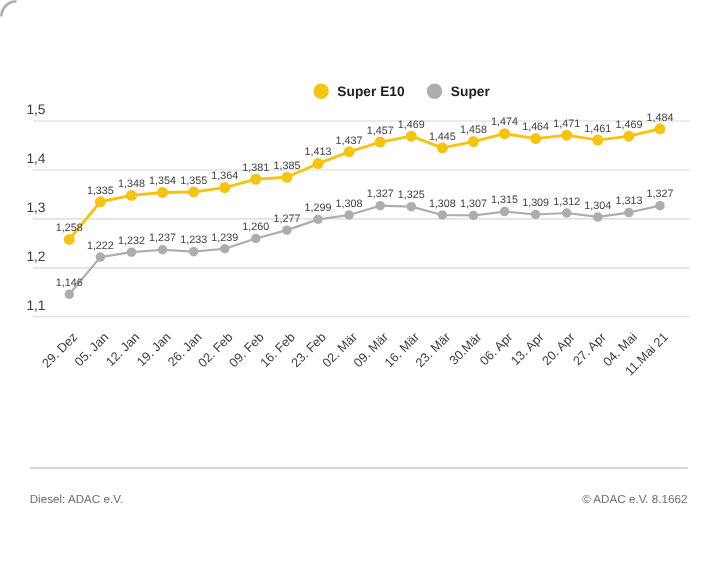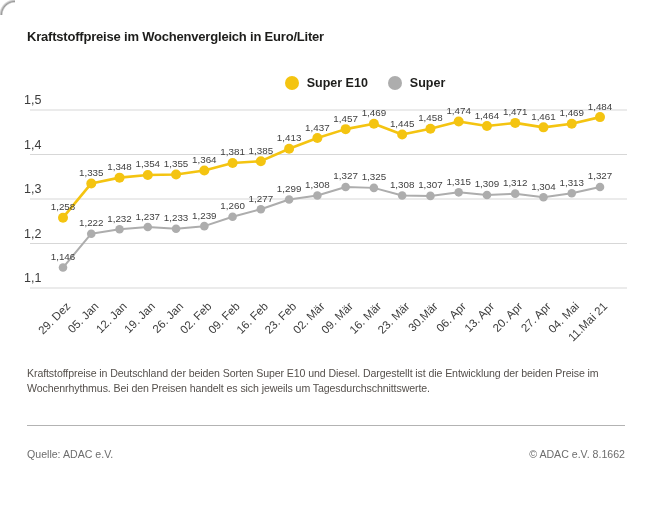--- a/index.html
+++ b/index.html
@@ -33,21 +33,20 @@
     position:absolute;left:27px;top:448px;width:598px;display:flex;
     justify-content:space-between;font-size:10.6px;color:#6d6d6d;
   }
 </style>
 </head>
 <body>
 
 <div class="stage">
   <div class="corner-tl"></div>
 
-  <div class="title">Kraftstoffpreise im Wochenvergleich in Euro/Liter</div>
 
   <div class="legend">
     <div class="legend-item">
       <span class="dot" style="background: rgb(244, 196, 17);"></span>
       <span class="lbl">Super E10</span>
     </div>
     <div class="legend-item">
       <span class="dot" style="background: rgb(173, 173, 173);"></span>
       <span class="lbl">Super</span>
     </div>
@@ -161,21 +160,20 @@
       <circle cx="515.2105263157895" cy="122.90499999999997" r="5" fill="#F4C411"></circle>
       <text x="515.2105263157895" y="115.40499999999997" font-size="9.8" fill="#414141" text-anchor="middle">1,471</text>
       <circle cx="543.4736842105262" cy="127.35499999999996" r="5" fill="#F4C411"></circle>
       <text x="543.4736842105262" y="119.85499999999996" font-size="9.8" fill="#414141" text-anchor="middle">1,461</text>
       <circle cx="571.7368421052631" cy="123.79499999999996" r="5" fill="#F4C411"></circle>
       <text x="571.7368421052631" y="116.29499999999996" font-size="9.8" fill="#414141" text-anchor="middle">1,469</text>
       <circle cx="600" cy="117.12" r="5" fill="#F4C411"></circle>
       <text x="600" y="109.62" font-size="9.8" fill="#414141" text-anchor="middle">1,484</text>
     </svg>
 
-  <div class="desc">Kraftstoffpreise in Deutschland der beiden Sorten Super E10 und Diesel. Dargestellt ist die Entwicklung der beiden Preise im Wochenrhythmus. Bei den Preisen handelt es sich jeweils um Tagesdurchschnittswerte.</div>
 
   <div class="divider"></div>
 
   <div class="footer">
-    <span>Quelle: ADAC e.V.</span>
+    <span>Diesel: ADAC e.V.</span>
     <span>© ADAC e.V. 8.1662</span>
   </div>
 </div>
 
 </body></html>

